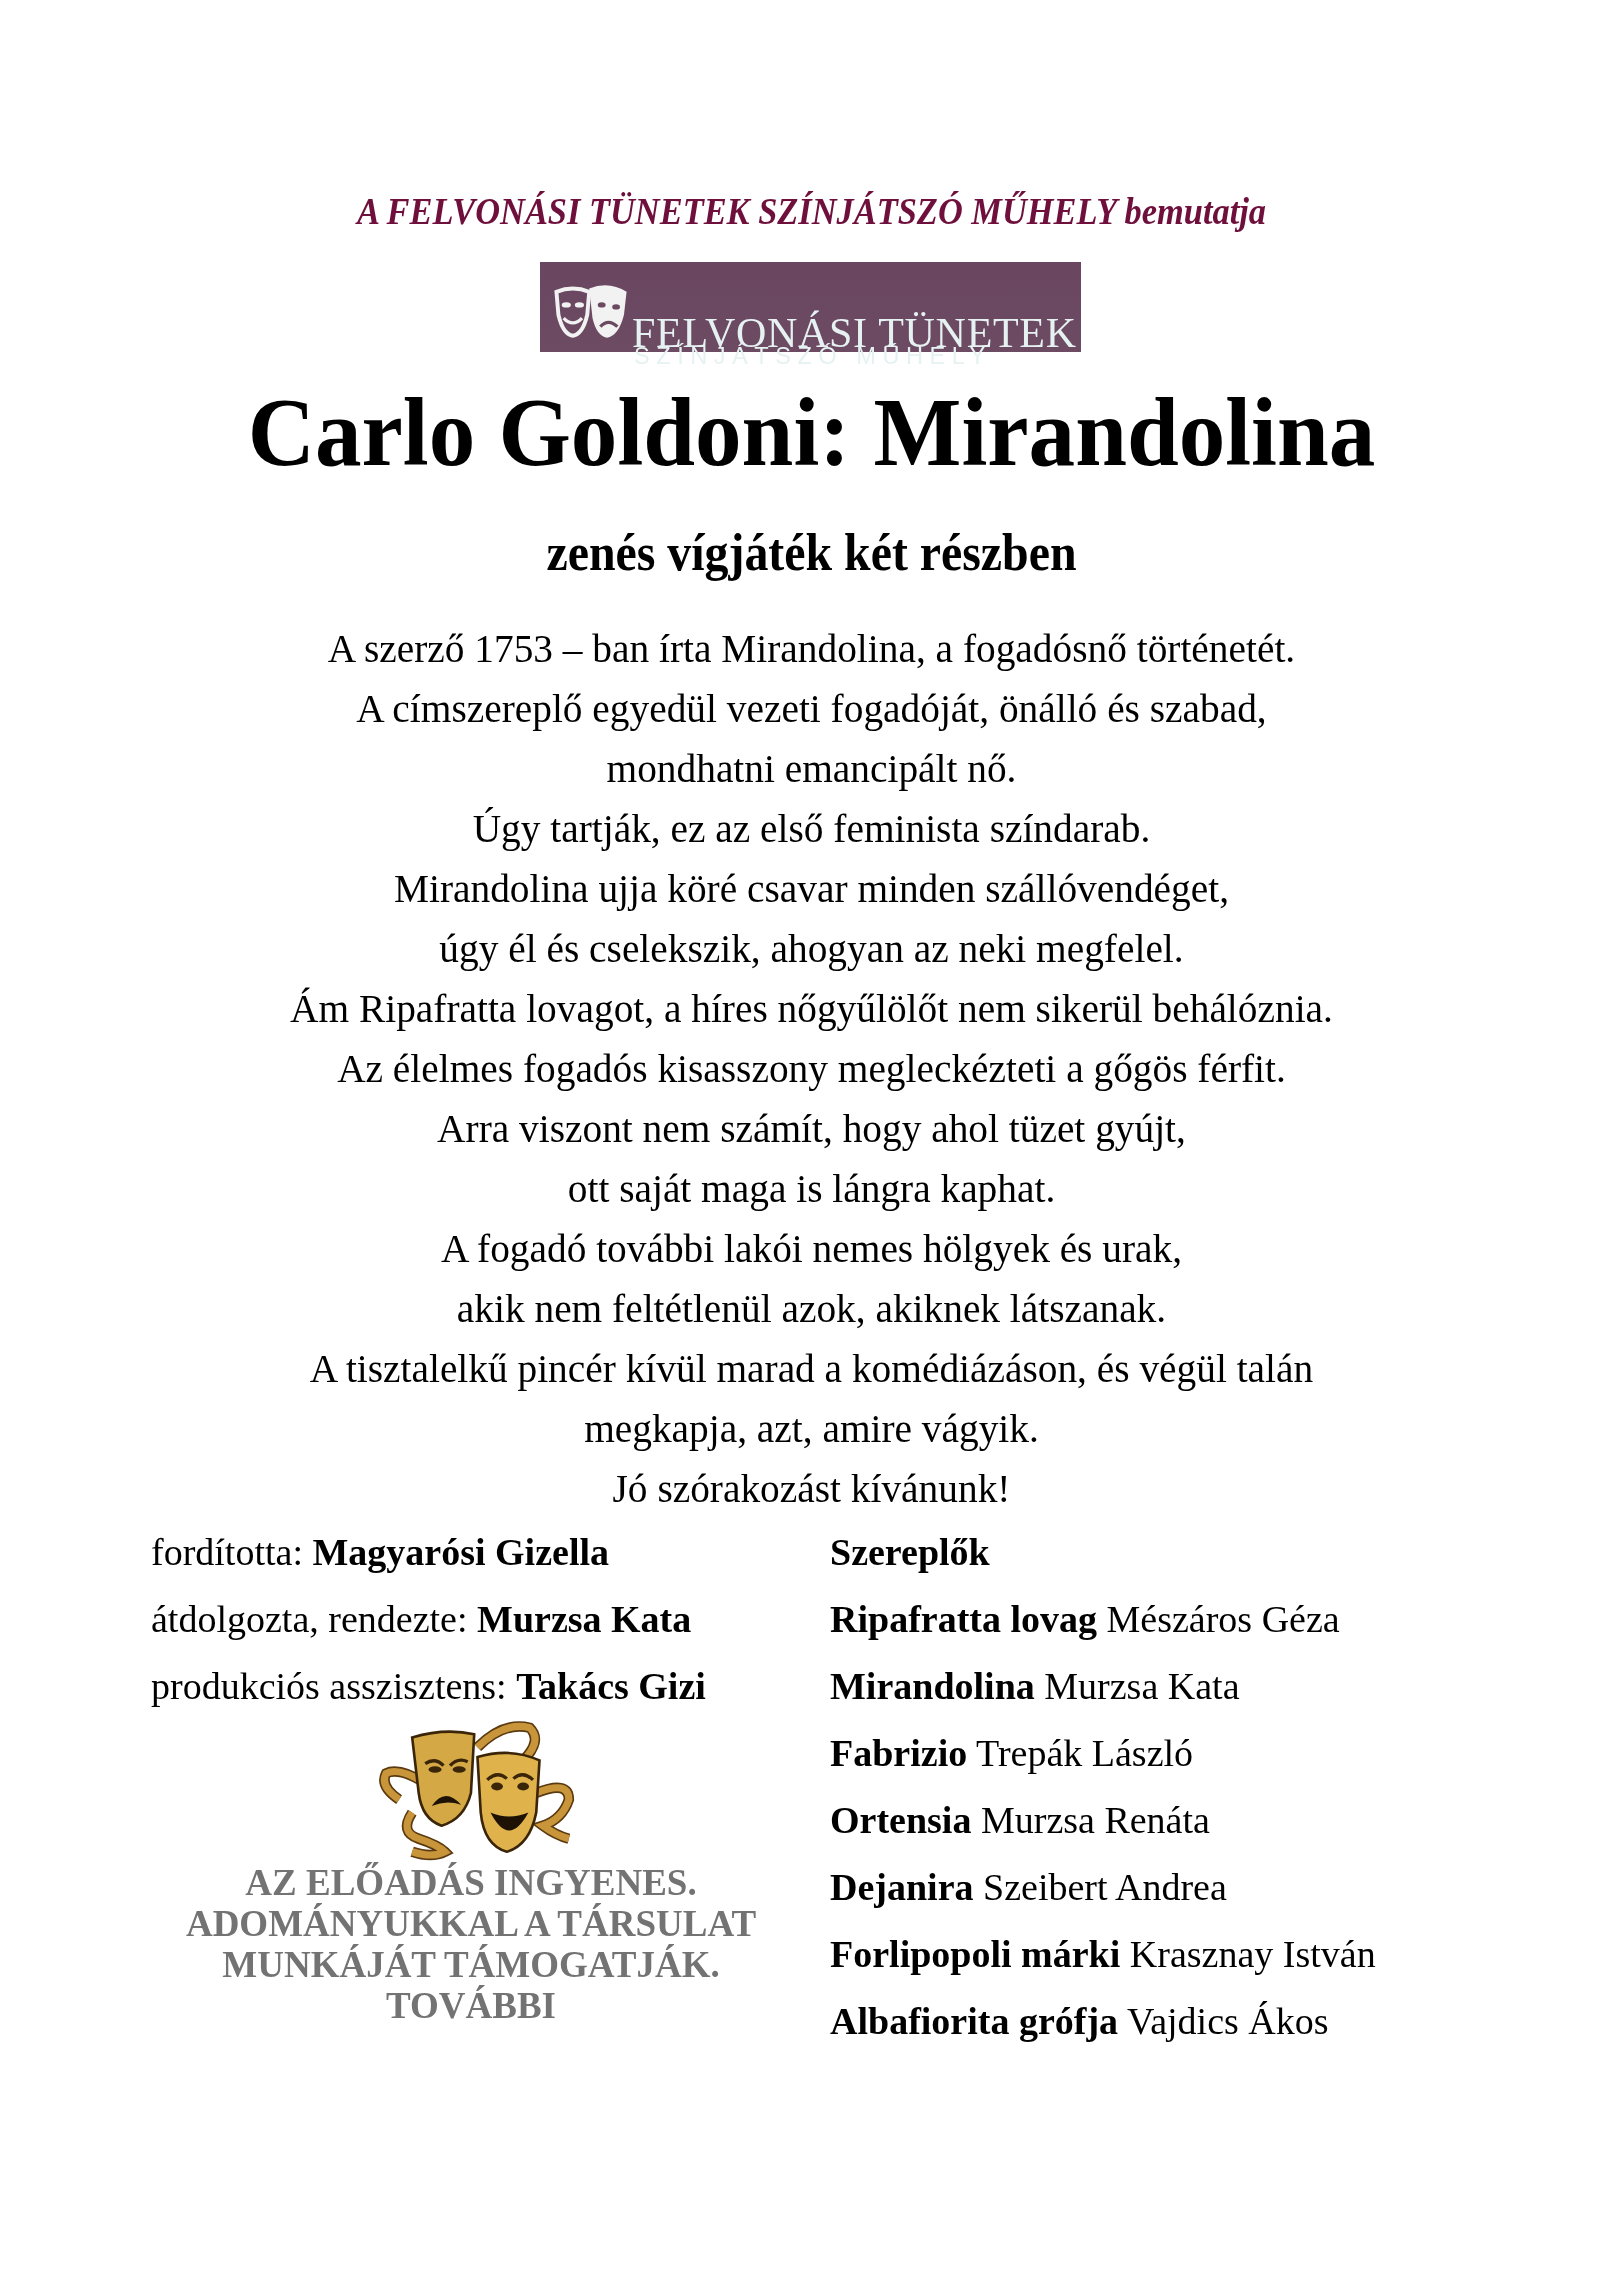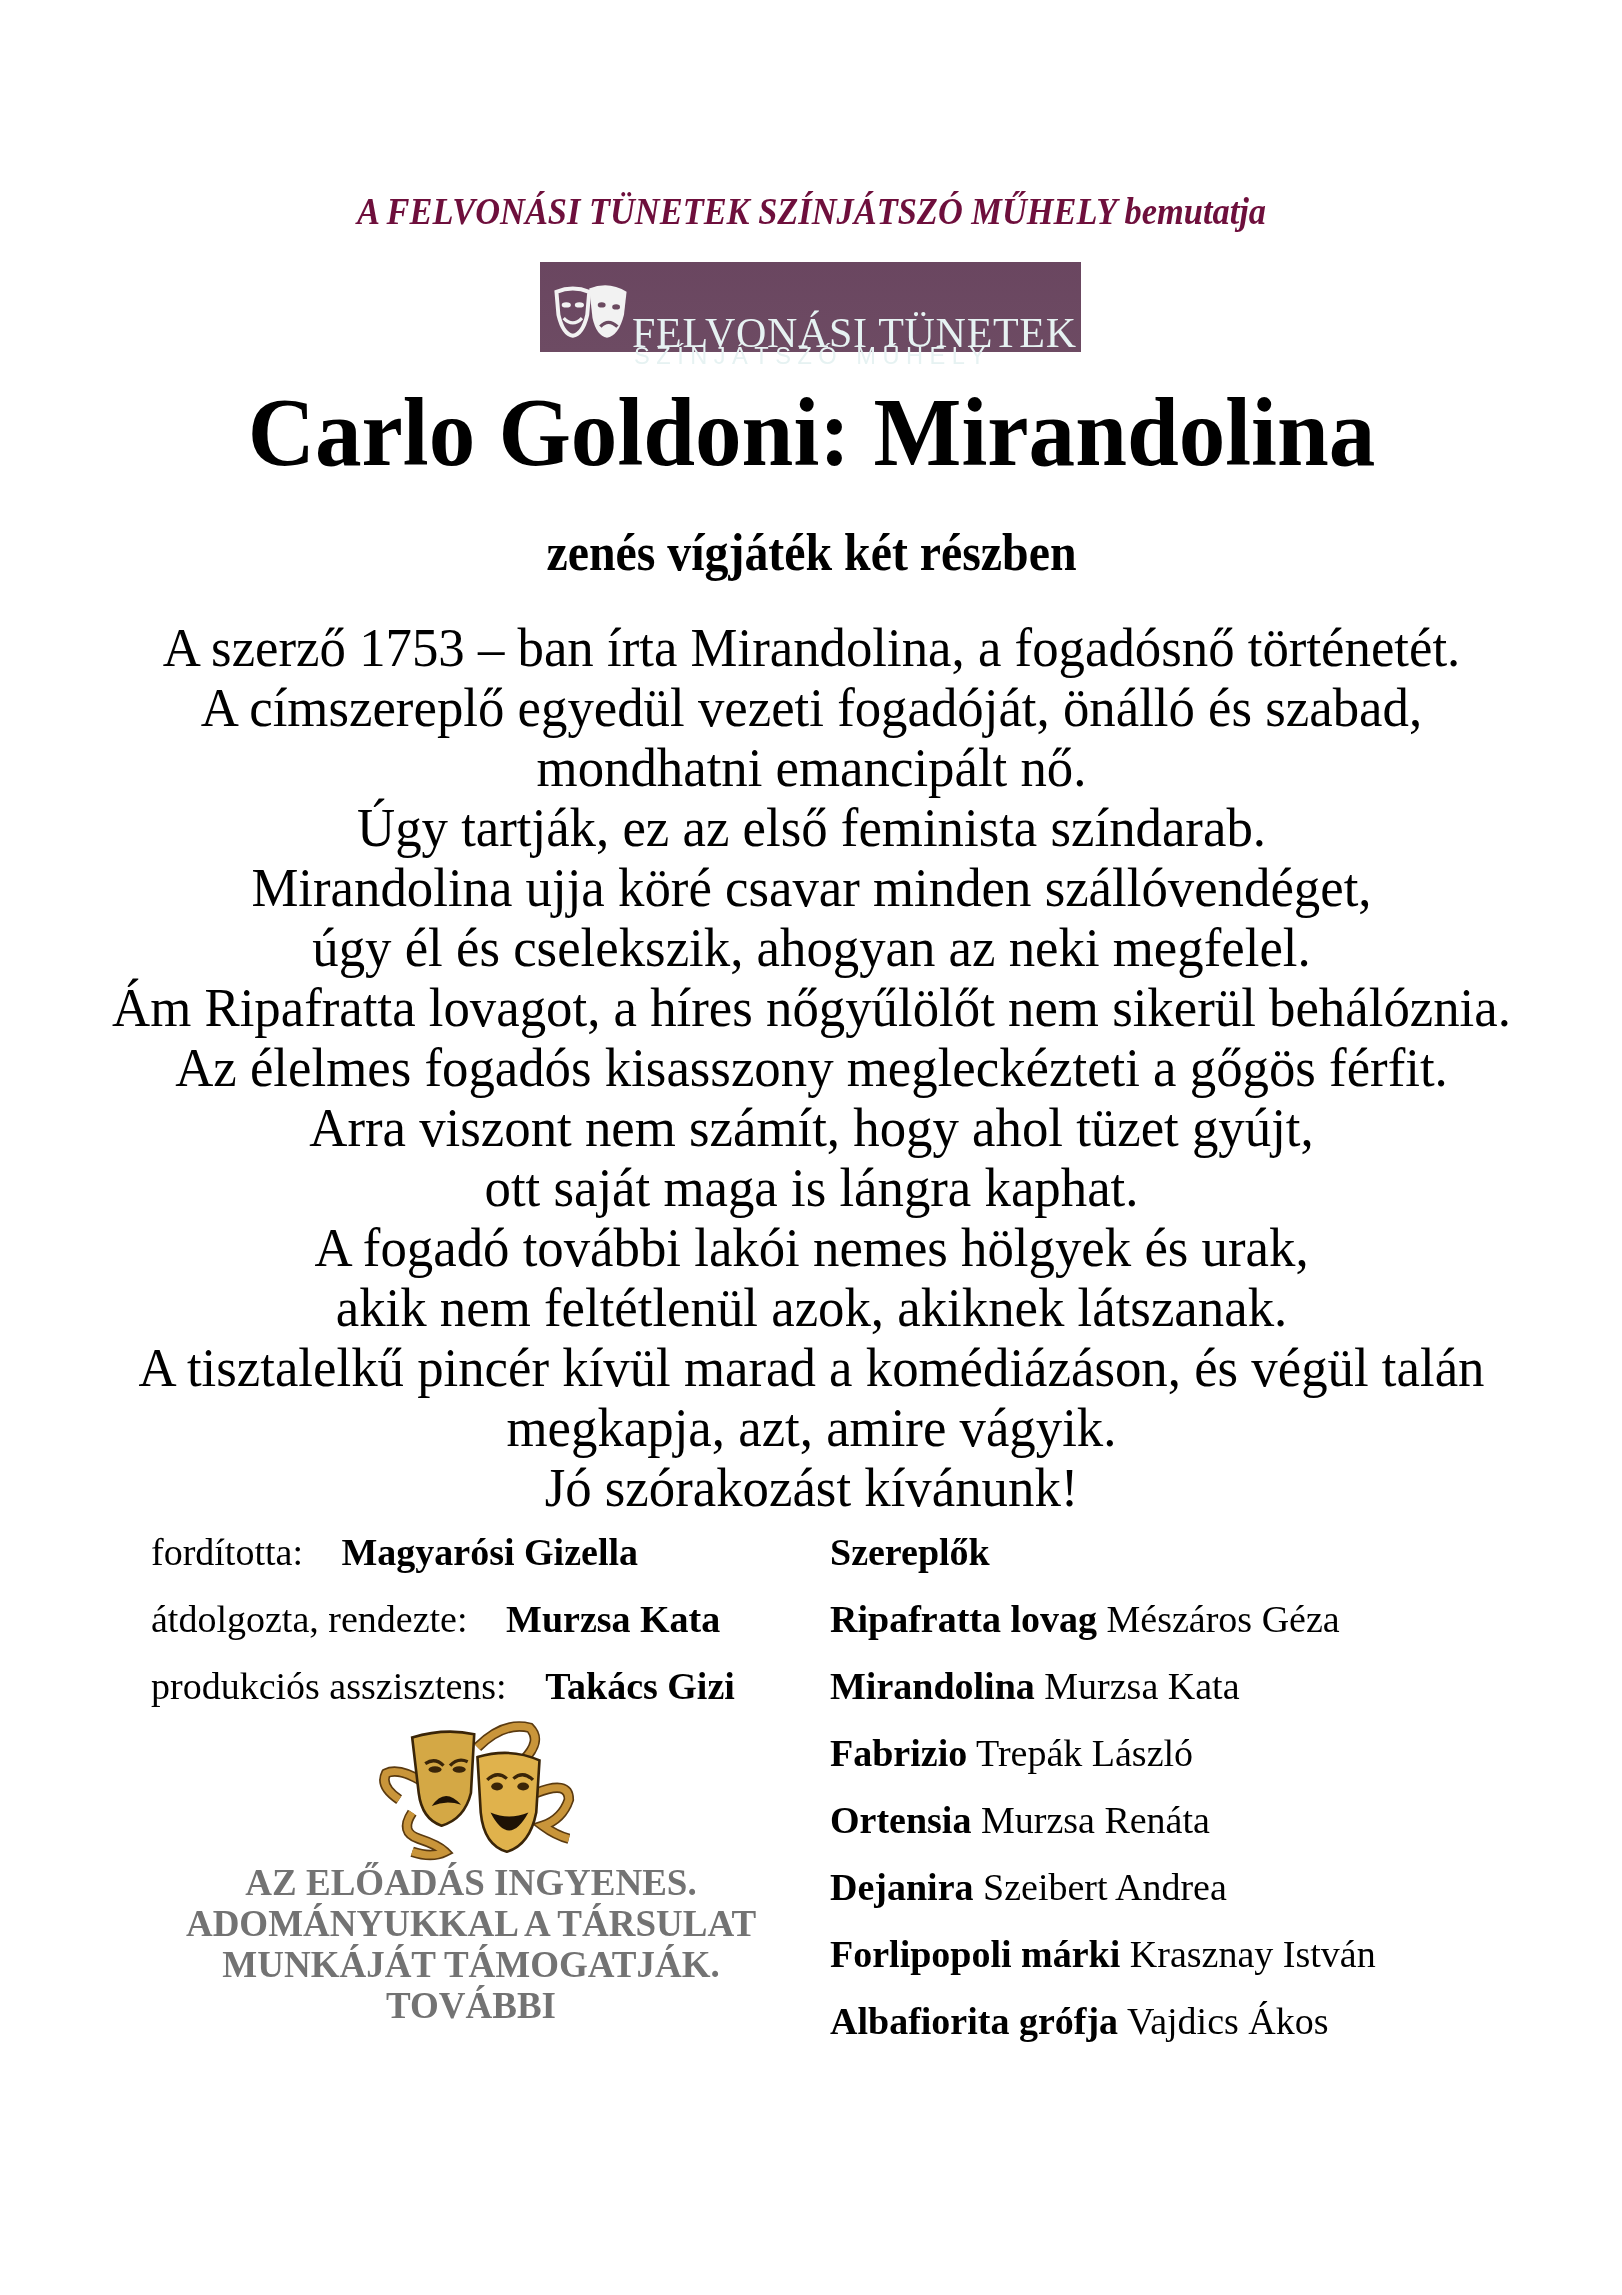--- a/index.html
+++ b/index.html
@@ -33,25 +33,25 @@
 
     .title {
       top: 383px; font-size: 98px; font-weight: bold; line-height: 1;
       transform: scaleX(0.95); transform-origin: center;
     }
     .subtitle {
       top: 527px; font-size: 52px; font-weight: bold; line-height: 1;
       transform: scaleX(0.92); transform-origin: center;
     }
 
-    .synopsis { top: 618px; font-size: 55px; line-height: 60px; }
+    .synopsis { top: 618px; font-size: 41px; line-height: 60px; }
     .synopsis div { white-space: nowrap; transform: scaleX(0.96); transform-origin: center; }
 
     .credits { left: 151px; top: 1519px; font-size: 38px; line-height: 67px; white-space: nowrap; }
-    .credits b { font-weight: bold; margin-left: 29px; }
+    .credits b { font-weight: bold; }
 
     .cast { left: 830px; top: 1519px; font-size: 38px; line-height: 67px; white-space: nowrap; }
     .cast b { font-weight: bold; }
 
     .masks-img { left: 373px; top: 1721px; width: 222px; height: 144px; }
 
     .free-note {
       left: 144px; width: 654px; top: 1862px; text-align: center;
       font-size: 37px; font-weight: bold; line-height: 41px; color: #737373;
     }

